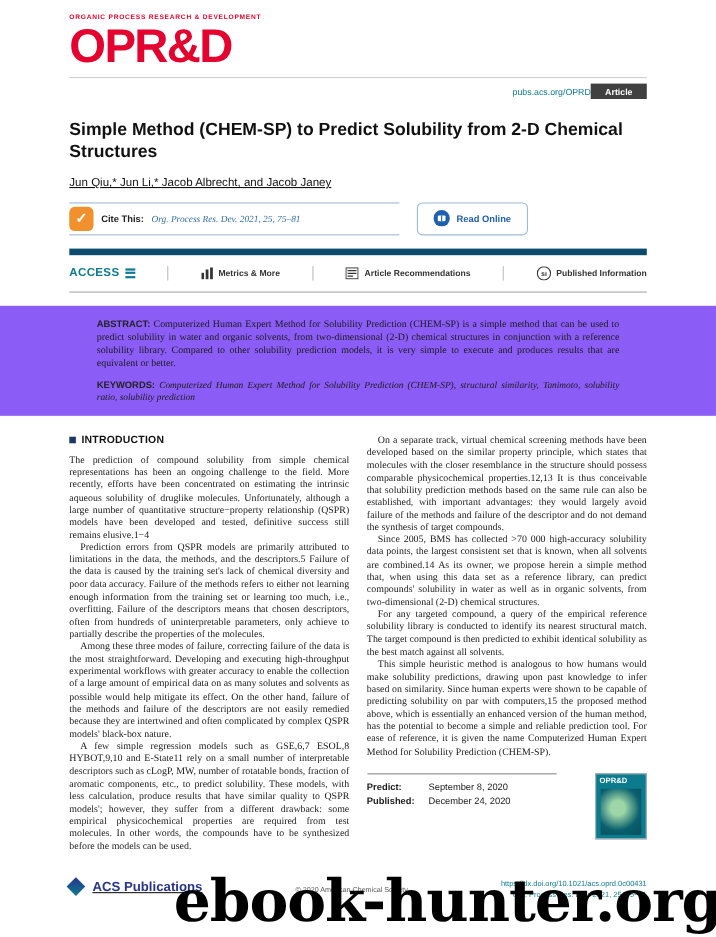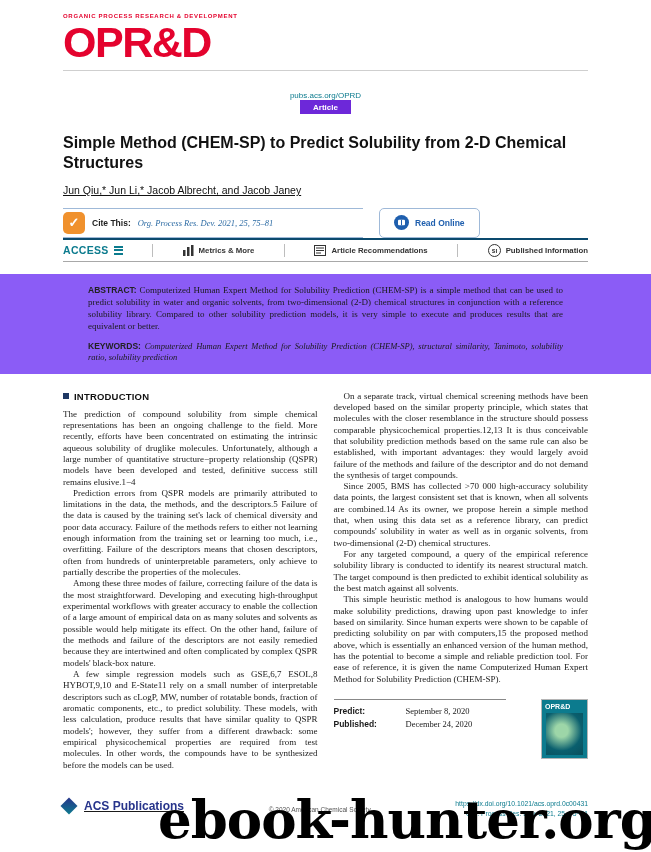--- a/index.html
+++ b/index.html
@@ -6,43 +6,43 @@
   html,body { background:#e8e8e8; }
   .page { width:651px; height:852px; position:relative; background:#fff; overflow:hidden;
           font-family:"Liberation Serif", serif; color:#1a1a1a; margin:0 auto; }
   .content { padding:0 63px; }
 
   
   .header { padding:13px 63px 0; }
   .journal-small { color:#e4032e; font:700 6px "Liberation Sans", sans-serif; letter-spacing:0.7px; }
   .logo { color:#e4032e; font:800 43px/1.0 "Liberation Sans", sans-serif; letter-spacing:-1.5px; margin-top:2px; }
   .rule { border-top:1px solid #cfcfcf; margin-top:6px; }
-  .site-row { display:flex; justify-content:flex-end; align-items:center; margin-top:20px;flex-direction:column; }
+  .site-row { display:flex; justify-content:flex-end; align-items:center; margin-top:5px; }
   .site { color:#0c7b8e; font:400 8px "Liberation Sans", sans-serif; text-decoration:none; }
-  .badge { background:#6d28d9; color:#fff; font:700 8px "Liberation Sans", sans-serif; padding:2.5px 13px; }
+  .badge { background:#404040; color:#fff; font:700 8px "Liberation Sans", sans-serif; padding:2.5px 13px; }
 
   
   .title { font:700 16px/1.28 "Liberation Sans", sans-serif; color:#111; margin-top:19px; }
   .authors { font:400 10.5px "Liberation Sans", sans-serif; margin-top:10px; color:#111;text-decoration:underline; }
 
   
   .cite-row { display:flex; margin-top:12px; align-items:stretch; }
   .cite-box { display:flex; align-items:center; gap:7px; border-top:1px solid #9fb9d8;
               border-bottom:1px solid #9fb9d8; padding:3px 0; width:300px; }
   .cite-icon { width:22px; height:22px; border-radius:5px; background:#f0912d; color:#fff;
                font:700 13px/22px "Liberation Sans", sans-serif; text-align:center; flex:0 0 22px; }
   .cite-label { font:700 8.5px "Liberation Sans", sans-serif; color:#222; white-space:nowrap;text-align:center; }
   .cite-ref { font:italic 400 8.5px "Liberation Serif", serif; color:#2e6ca4; text-decoration:none; white-space:nowrap; }
   .read-online { display:flex; align-items:center; gap:6px; border:1px solid #9fb9d8; border-radius:5px;
                  margin-left:16px; padding:0 14px; font:700 8.5px "Liberation Sans", sans-serif;
                  color:#1f5fae; cursor:pointer; }
 
   
-  .access-bar { display:flex; align-items:center; justify-content:space-between; 
-                border-top:2px solid #0c4a6e; border-bottom:1px solid #a8a8a8; height:24px; }
+  .access-bar { display:flex; align-items:center; justify-content:space-between; margin-top:12px;
+                border-top:6px solid #0c4a6e; border-bottom:1px solid #a8a8a8; height:40px; }
   .access-item { display:flex; align-items:center; gap:5px; font:700 7.8px "Liberation Sans", sans-serif;
                  color:#333; cursor:pointer; }
   .access-word { color:#0c7b8e; font:800 10.5px "Liberation Sans", sans-serif; letter-spacing:0.3px; }
   .access-bars { display:inline-flex; flex-direction:column; gap:1.5px; }
   .access-bars i { width:9px; height:2px; background:#0c7b8e; }
   .vsep { width:1px; height:13px; background:#bdbdbd; }
 
   
   .abstract-band { background:#8b5cf6; margin:12px -63px 0; padding:11px 88px 10px; }
   .abstract { font-size:9px; line-height:1.32; text-align:justify; }
@@ -56,21 +56,21 @@
               color:#111; margin-bottom:7px; letter-spacing:0.2px; }
   .sq { width:6px; height:6px; background:#1f3864; display:inline-block; }
   .body-p { font-size:9px; line-height:1.26; text-align:justify; }
   .body-p.ind { text-indent:10px; }
 
   
   .dates-row { display:flex; justify-content:space-between; align-items:flex-start; margin-top:14px; }
   .dates { border-top:1px solid #888; padding-top:6px; width:172px; }
   .date-line { display:flex; font-size:8.5px; margin-bottom:3px; }
   .dl { font:700 8.5px "Liberation Sans", sans-serif; width:56px; }
-  .dv { font-family:Liberation Serif, serif;margin-left:16px; }
+  .dv { font-family:Liberation Sans, sans-serif; }
   .cover { width:47px; height:60px; border:1px solid #b5b5b5; background:#0c7b8e; overflow:hidden; cursor:pointer; }
   .cover-logo { color:#fff; font:800 7px "Liberation Sans", sans-serif; padding:3px 3px 0; }
   .cover-art { margin:3px 4px 0; height:42px;
                background:radial-gradient(circle at 42% 42%, #9dd6a8 0 20%, #0a5f6e 62%, #094f5c 100%); }
 
   
   .footer { position:absolute; left:63px; right:63px; top:799px; display:flex;
             justify-content:space-between; align-items:flex-start; }
   .acs-pub { display:flex; align-items:center; gap:9px; cursor:pointer;text-decoration:underline; }
   .diamond { width:12px; height:12px; background:linear-gradient(135deg,#27348b,#0c7b8e);

